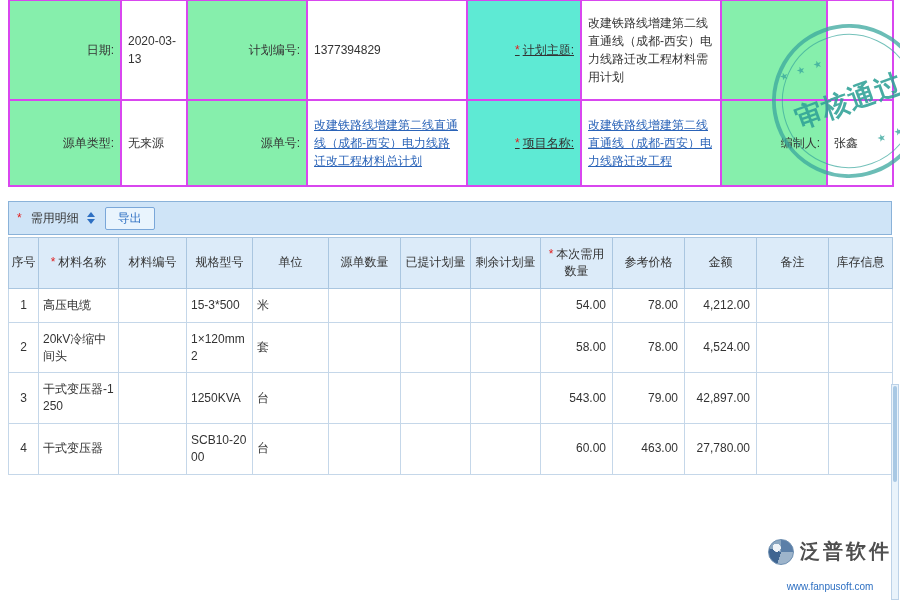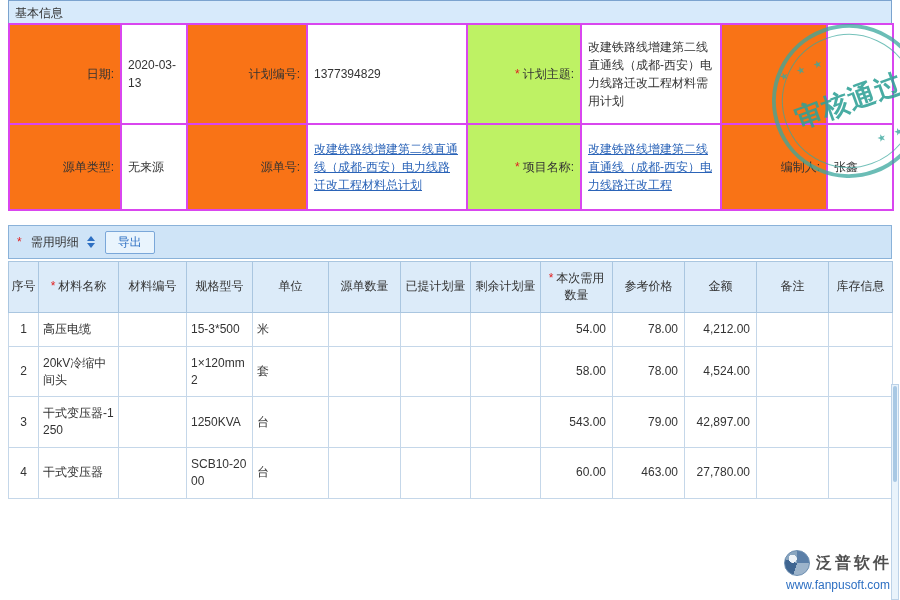--- a/index.html
+++ b/index.html
@@ -8,22 +8,22 @@
 
   .page-title{text-align:center;font-size:21px;font-weight:bold;color:#222;padding:24px 0 22px 0;margin:0;}
 
   
   .section-header{margin:0 8px;height:24px;line-height:24px;background:#d7eafb;border:1px solid #7ba3cf;padding-left:6px;color:#333;box-sizing:border-box;width:884px;}
   .form-table{border-collapse:collapse;table-layout:fixed;width:884px;margin:-1px 8px 0 8px;}
   .form-table td{border:2px solid #d946ef;vertical-align:middle;padding:3px 6px;line-height:1.5;box-sizing:border-box;}
   .form-table tr.r1{height:100px;}
   .form-table tr.r2{height:86px;}
   .form-table tr.r3{height:44px;}
-  td.lbl{background:#f97316;text-align:right;color:#333;}
-  td.lbl.white{background:#bef264;}
+  td.lbl{background:#86efac;text-align:right;color:#333;}
+  td.lbl.white{background:#5eead4;text-decoration:underline;}
   td.val{background:#fff;text-align:left;}
   td.val.center{text-align:left;}
   .req{color:#e02020;margin-right:3px;}
   a.link{color:#2b64b8;text-decoration:underline;cursor:pointer;}
 
   
   .detail-bar{margin:14px 8px 0 8px;width:884px;height:34px;background:#cfe4f7;border:1px solid #8ab2d9;box-sizing:border-box;display:flex;align-items:center;padding:0 8px;gap:6px;}
   .detail-title{color:#333;}
   .sort-icon{display:inline-flex;flex-direction:column;gap:2px;margin:0 4px 0 2px;cursor:pointer;}
   .tri-up{width:0;height:0;border-left:4px solid transparent;border-right:4px solid transparent;border-bottom:5px solid #2d6fc2;}
@@ -50,36 +50,35 @@
   .stamp-stars{position:absolute;color:rgba(57,167,157,.8);font-size:10px;letter-spacing:3px;}
   .stars-a{top:22px;left:16px;}
   .stars-b{bottom:22px;right:12px;}
 
   
   .footer-brand{position:absolute;right:8px;bottom:8px;z-index:10;text-align:center;}
   .brand-row{display:flex;align-items:center;justify-content:flex-end;gap:6px;}
   .brand-logo{display:inline-block;width:24px;height:24px;border-radius:50%;border:1px solid #6b8db0;background:
     radial-gradient(circle at 32% 32%, #eef3f8 0 17%, rgba(0,0,0,0) 18%),
     conic-gradient(#5b7fa8 0 25%, #9db4cb 25% 55%, #3f6591 55% 80%, #8aa6c0 80%);}
-  .brand-name{font-size:16px;font-weight:bold;color:#4f4f4f;letter-spacing:3px;}
-  .brand-url{font-size:12px;color:#2d6fc2;margin-top:2px;}
+  .brand-name{font-size:20px;font-weight:bold;color:#4f4f4f;letter-spacing:3px;}
+  .brand-url{font-size:10px;color:#2d6fc2;margin-top:16px;}
 </style>
 </head>
 <body>
 
 <div class="page">
 
 
   <div class="stamp">
     <span class="stamp-text">审核通过</span>
     <span class="stamp-stars stars-a">★ ★ ★</span>
     <span class="stamp-stars stars-b">★ ★ ★</span>
   </div>
 
-  <div class="section-header">基本信息</div>
 
   <table class="form-table">
     <colgroup>
       <col style="width:112px">
         <col style="width:66px">
         <col style="width:120px">
         <col style="width:160px">
       <col style="width:114px">
         <col style="width:140px">
         <col style="width:106px">

